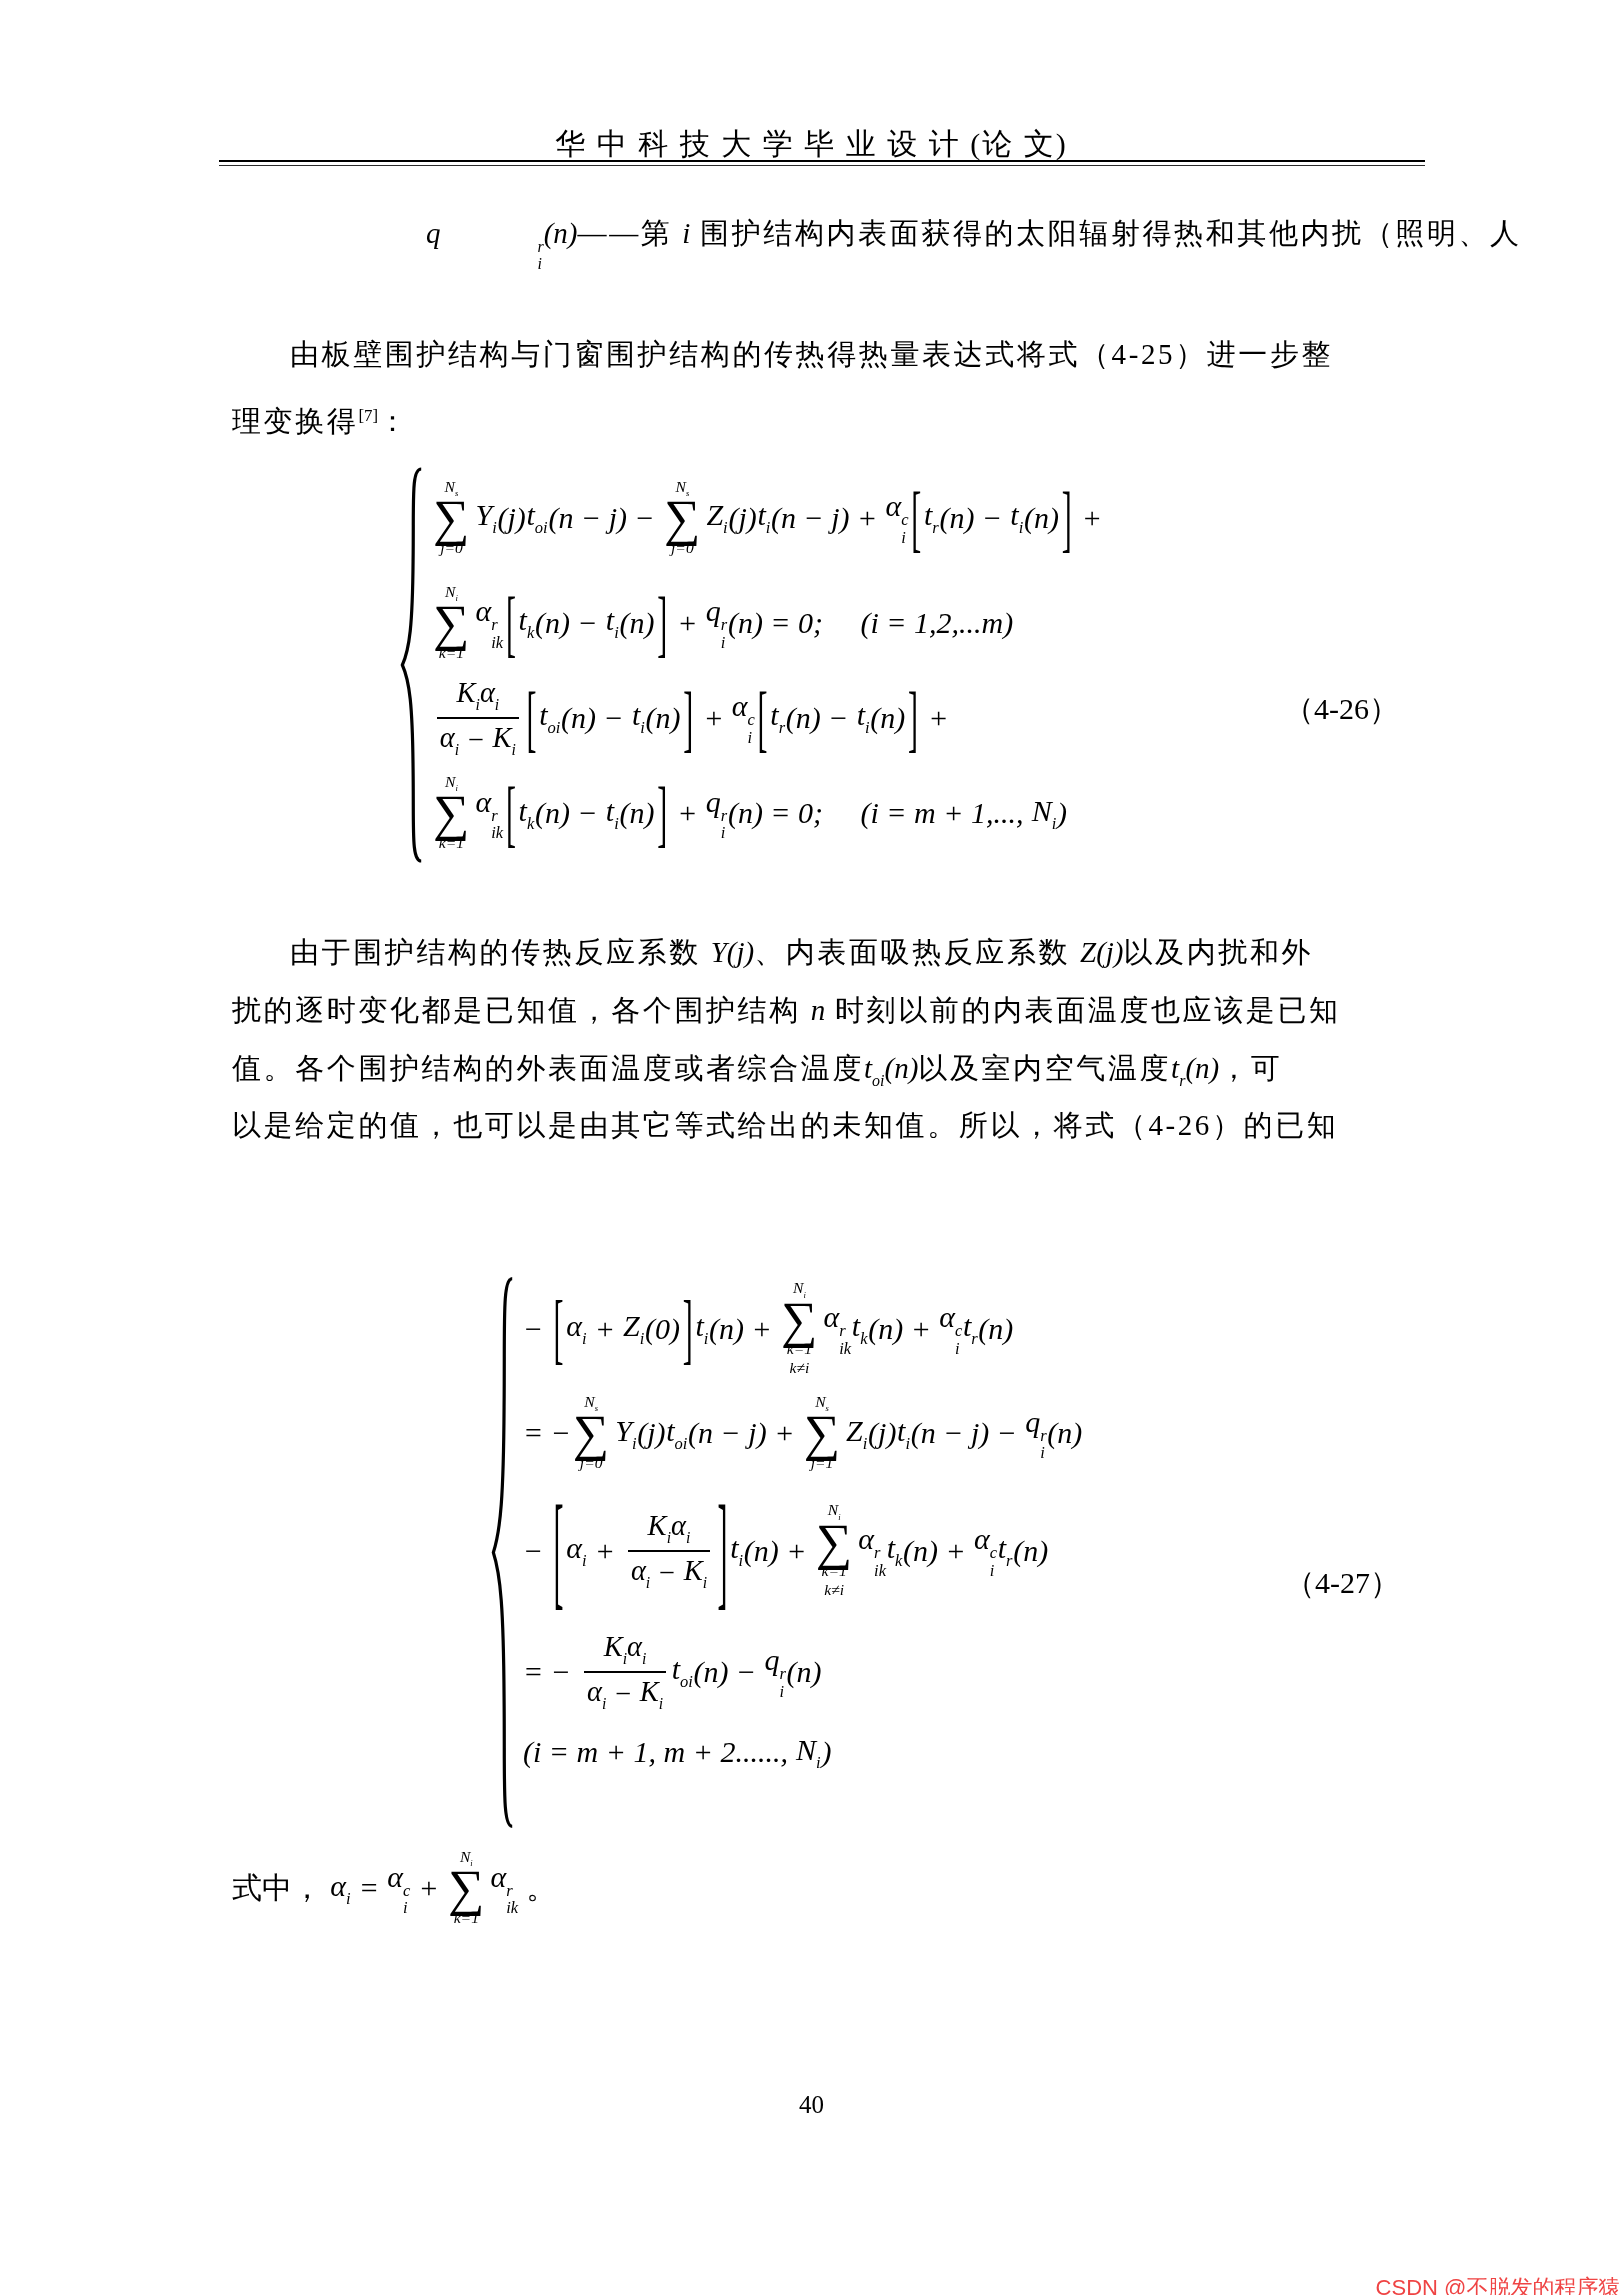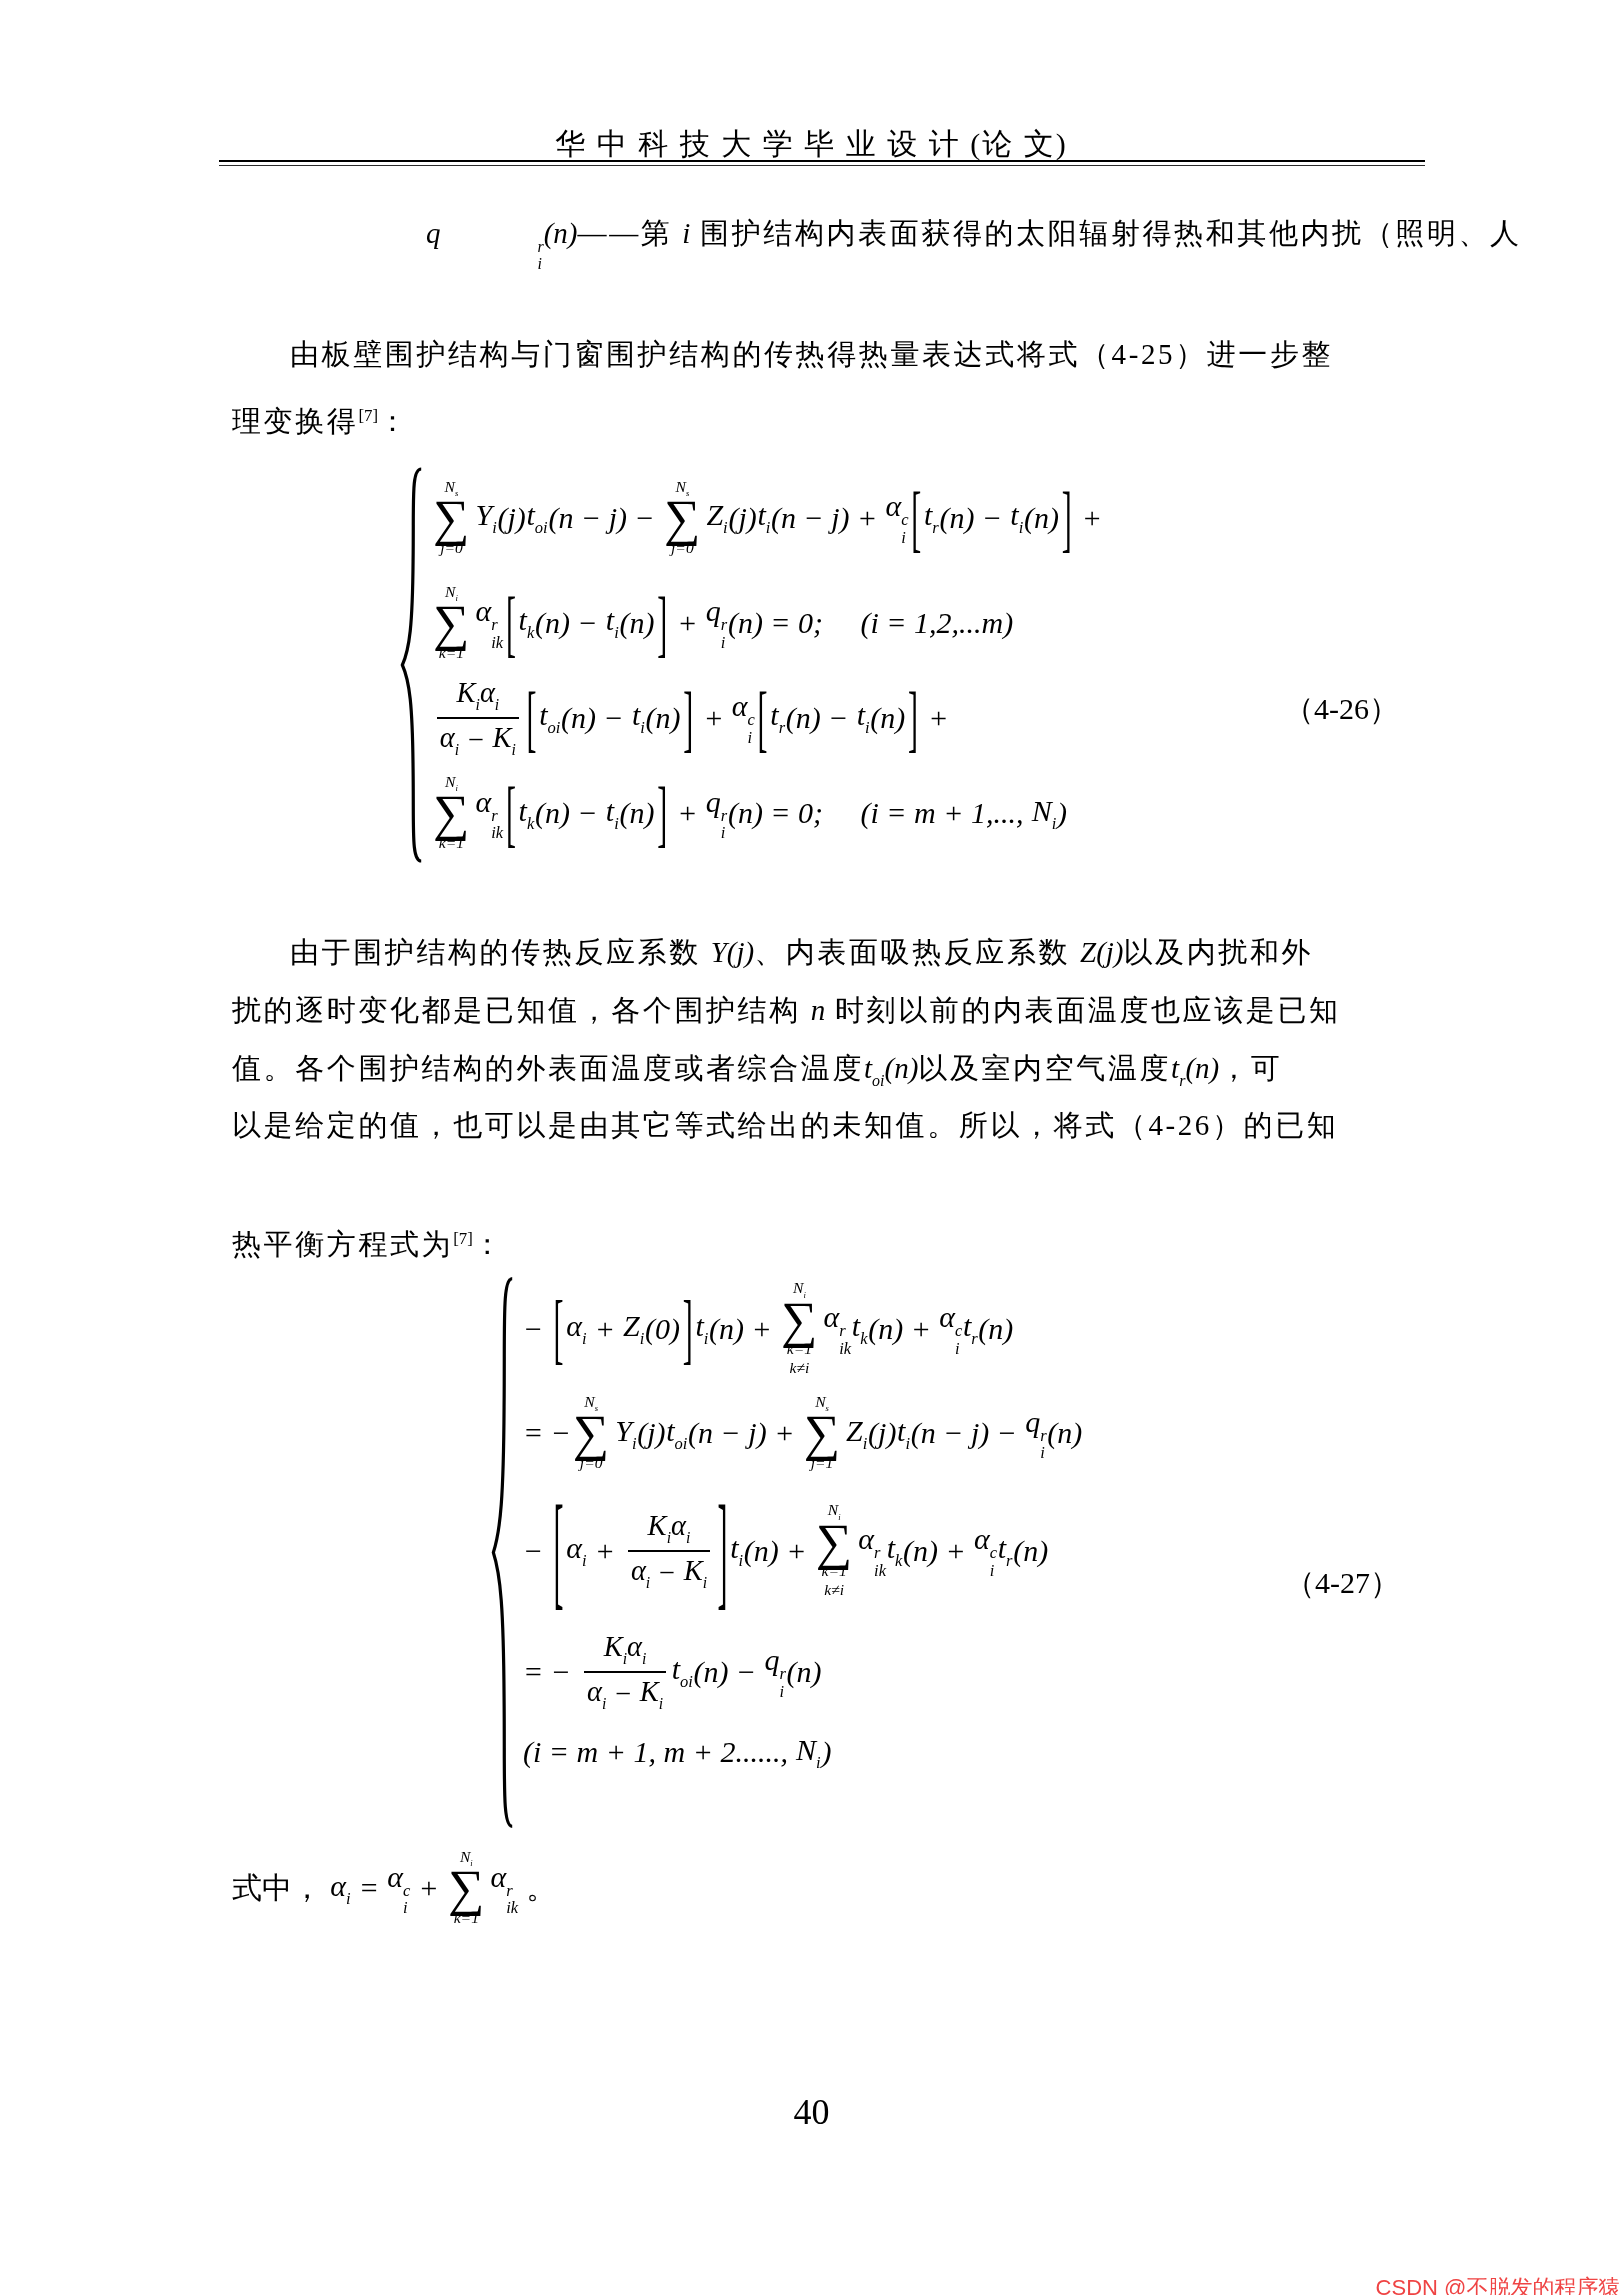--- a/index.html
+++ b/index.html
@@ -43,21 +43,21 @@
   .bigbr{display:inline-block;font-style:normal;line-height:1;margin:0 2px;}
   
   .eq-block{position:absolute;}
   .eqcol{display:flex;flex-direction:column;}
   .eqline{display:flex;align-items:center;font-size:30px;gap:0.7px;}
   .brace{position:absolute;left:-34px;top:0;width:29px;}
   .brace svg{display:block;width:100%;height:100%;}
   .eq-label{position:absolute;font-size:30px;white-space:nowrap;margin-top:44px;}
   .alpha-line{position:absolute;}
   
-  .page-number{position:absolute;top:2091px;left:0;width:100%;text-align:center;font-size:36px;}
+  .page-number{position:absolute;top:2091px;left:0;width:100%;text-align:center;font-size:25px;}
   .watermark{
     position:absolute;top:2273px;right:2.6px;font-size:22px;color:#ef4444;
     font-family:Liberation Sans, sans-serif;white-space:nowrap;
   }
 </style>
 </head>
 <body>
 
 <div class="page">
 
@@ -261,21 +261,20 @@
   <div class="eq-label" style="left:1284px;top:645px">（4-26）</div>
 
   <div class="p-line" style="top:932px;text-indent:58px"><span class="mt rm">由于围护结构的传热反应系数 </span><span class="mt it">Y(j)</span><span class="mt rm">、内表面吸热反应系数 </span><span class="mt it">Z(j)</span><span class="mt rm">以及内扰和外</span></div>
   <div class="p-line" style="top:990px"><span class="mt rm">扰的逐时变化都是已知值，各个围护结构 </span><span class="mt it">n</span><span class="mt rm"> 时刻以前的内表面温度也应该是已知</span></div>
   <div class="p-line" style="top:1048px"><span class="mt rm">值。各个围护结构的外表面温度或者综合温度</span><span class="ss"><span class="base">t</span><span class="scr sub-only">
           <span>oi</span>
         </span></span><span class="mt it">(n)</span><span class="mt rm">以及室内空气温度</span><span class="ss"><span class="base">t</span><span class="scr sub-only">
           <span>r</span>
         </span></span><span class="mt it">(n)</span><span class="mt rm">，可</span></div>
   <div class="p-line" style="top:1105px"><span class="mt rm">以是给定的值，也可以是由其它等式给出的未知值。所以，将式（4-26）的已知</span></div>
-  <div class="p-line" style="top:1218px"><span class="mt rm">热平衡方程式为</span><span class="msup">[7]</span><span class="mt rm">：</span></div>
 
   <div class="eq-block" style="left:523px;top:1273px">
     <div class="brace" style="height:559px">
       <svg viewBox="0 0 20 100" preserveAspectRatio="none" aria-hidden="true">
         <path d="M16,1 C9,1 11,9 10.4,24 C10,40 8,46 3,50 C8,54 10,60 10.4,76 C11,91 9,99 16,99" fill="none" stroke="#000" stroke-width="3.2" vector-effect="non-scaling-stroke"></path>
       </svg>
     </div>
     <div class="eqcol">
       <div class="eqline" style="height:111px">
           <span class="mt it">− </span>

